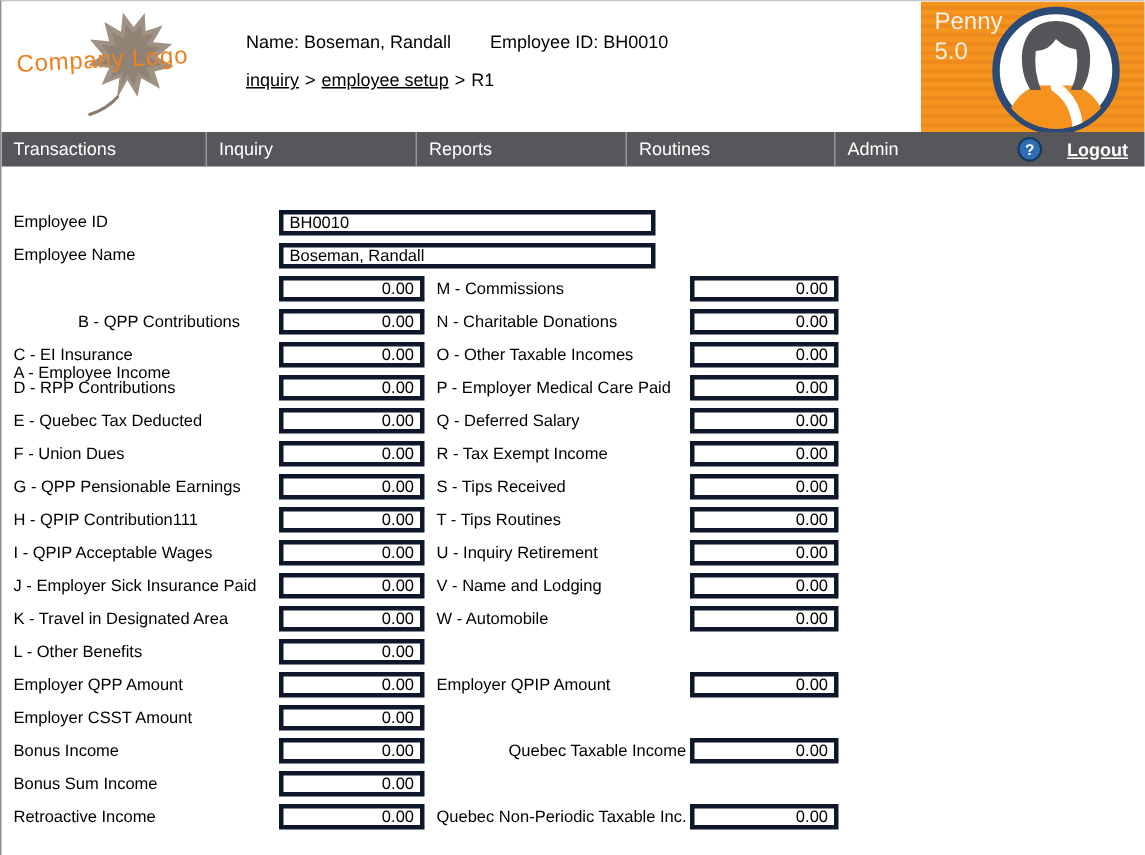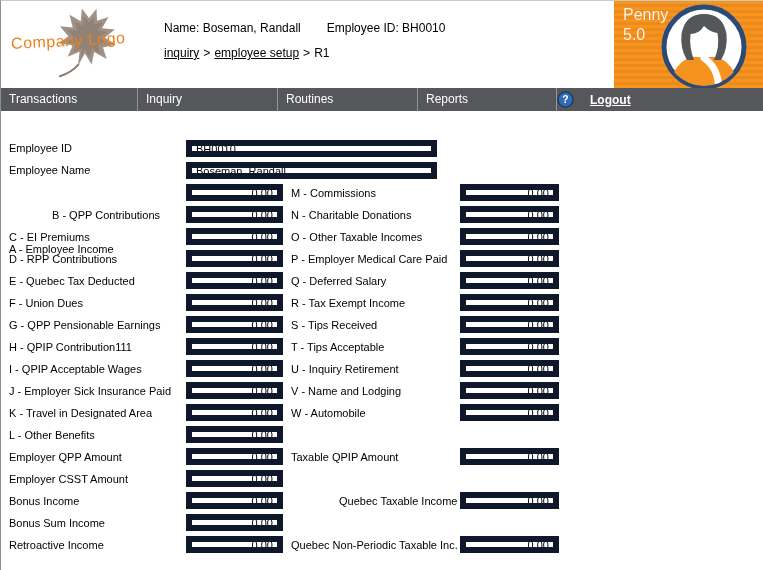--- a/index.html
+++ b/index.html
@@ -46,21 +46,21 @@
   .nav-item:nth-child(4){width:139px;}
   .nav-item.no-sep{border-right:none;flex:1;}
   #help-btn{align-self:center;margin-right:16px;cursor:pointer;width:17px;height:17px;}
   #logout-link{
     align-self:center;color:#fff;font-weight:bold;text-decoration:underline;
     margin-right:12px;cursor:pointer;
   }
   
   .f-label{position:absolute;font-size:11px;white-space:nowrap;line-height:13px;}
   .f-input{
-    position:absolute;height:17px;border:6px solid #0f172a;background:#fff;
+    position:absolute;height:17px;border:3px solid #0f172a;background:#fff;
     font-family:"Liberation Sans",sans-serif;font-size:11px;padding:0 4px;
     box-sizing:border-box;margin:0;
   }
   .f-input.num{text-align:right;}
 </style>
 </head>
 <body>
 
 <div id="header">
 
@@ -99,22 +99,23 @@
         <path d="M44 55 Q54 62 57 73 Q59 80 58 86" stroke="#fff" stroke-width="7" fill="none" stroke-linecap="round"></path>
         <path d="M44 11 Q25 11 21.5 31 Q20 46 27 57 L34 57 Q29 44 30.5 31 Q39 31 44 23 Q50 29 57.5 30 Q60 44 54 57 L61 57 Q68 46 66.5 31 Q63 11 44 11 Z" fill="#54565A"></path>
       </g>
     </svg>
   </div>
 </div>
 
 <div id="nav">
   <div class="nav-item">Transactions</div>
   <div class="nav-item">Inquiry</div>
+  <div class="nav-item">Reports</div>
   <div class="nav-item">Routines</div>
-  <div class="nav-item">Reports</div>
+  <div class="nav-item no-sep">Admin</div>
   <svg id="help-btn" viewBox="0 0 18 18">
     <circle cx="9" cy="9" r="8" fill="#2E6DB4" stroke="#16375E" stroke-width="1.4"></circle>
     <text x="9" y="13" font-size="11" font-family="Liberation Sans, sans-serif" font-weight="bold" fill="#fff" text-anchor="middle">?</text>
   </svg>
   <a id="logout-link">Logout</a>
 </div>
 
 <div id="form">
   <div class="f-label" style="left:8px;top:141px;">Employee ID</div>
   <input class="f-input" style="left: 185px; top: 139px; width: 251px;" value="BH0010">
@@ -124,21 +125,21 @@
 
   <div id="form-rows">
       <div class="f-label" style="left: 8px; top: 200px; margin-top: 42px;">A - Employee Income</div>
       <input class="f-input num" value="0.00" style="left: 185px; top: 183px; width: 97px;">
       <div class="f-label" style="left: 290px; top: 186px;">M - Commissions</div>
       <input class="f-input num" value="0.00" style="left: 459px; top: 183px; width: 99px;">
       <div class="f-label" style="left: 8px; top: 208px; margin-left: 43px;">B - QPP Contributions</div>
       <input class="f-input num" value="0.00" style="left: 185px; top: 205px; width: 97px;">
       <div class="f-label" style="left: 290px; top: 208px;">N - Charitable Donations</div>
       <input class="f-input num" value="0.00" style="left: 459px; top: 205px; width: 99px;">
-      <div class="f-label" style="left: 8px; top: 230px;">C - EI Premiums</div>
+      <div class="f-label" style="left: 8px; top: 230px;">C - EI Insurance</div>
       <input class="f-input num" value="0.00" style="left: 185px; top: 227px; width: 97px;">
       <div class="f-label" style="left: 290px; top: 230px;">O - Other Taxable Incomes</div>
       <input class="f-input num" value="0.00" style="left: 459px; top: 227px; width: 99px;">
       <div class="f-label" style="left: 8px; top: 252px;">D - RPP Contributions</div>
       <input class="f-input num" value="0.00" style="left: 185px; top: 249px; width: 97px;">
       <div class="f-label" style="left: 290px; top: 252px;">P - Employer Medical Care Paid</div>
       <input class="f-input num" value="0.00" style="left: 459px; top: 249px; width: 99px;">
       <div class="f-label" style="left: 8px; top: 274px;">E - Quebec Tax Deducted</div>
       <input class="f-input num" value="0.00" style="left: 185px; top: 271px; width: 97px;">
       <div class="f-label" style="left: 290px; top: 274px;">Q - Deferred Salary</div>
@@ -146,39 +147,39 @@
       <div class="f-label" style="left: 8px; top: 296px;">F - Union Dues</div>
       <input class="f-input num" value="0.00" style="left: 185px; top: 293px; width: 97px;">
       <div class="f-label" style="left: 290px; top: 296px;">R - Tax Exempt Income</div>
       <input class="f-input num" value="0.00" style="left: 459px; top: 293px; width: 99px;">
       <div class="f-label" style="left: 8px; top: 318px;">G - QPP Pensionable Earnings</div>
       <input class="f-input num" value="0.00" style="left: 185px; top: 315px; width: 97px;">
       <div class="f-label" style="left: 290px; top: 318px;">S - Tips Received</div>
       <input class="f-input num" value="0.00" style="left: 459px; top: 315px; width: 99px;">
       <div class="f-label" style="left: 8px; top: 340px;">H - QPIP Contribution111</div>
       <input class="f-input num" value="0.00" style="left: 185px; top: 337px; width: 97px;">
-      <div class="f-label" style="left: 290px; top: 340px;">T - Tips Acceptable</div>
+      <div class="f-label" style="left: 290px; top: 340px;">T - Tips Routines</div>
       <input class="f-input num" value="0.00" style="left: 459px; top: 337px; width: 99px;">
       <div class="f-label" style="left: 8px; top: 362px;">I - QPIP Acceptable Wages</div>
       <input class="f-input num" value="0.00" style="left: 185px; top: 359px; width: 97px;">
       <div class="f-label" style="left: 290px; top: 362px;">U - Inquiry Retirement</div>
       <input class="f-input num" value="0.00" style="left: 459px; top: 359px; width: 99px;">
       <div class="f-label" style="left: 8px; top: 384px;">J - Employer Sick Insurance Paid</div>
       <input class="f-input num" value="0.00" style="left: 185px; top: 381px; width: 97px;">
       <div class="f-label" style="left: 290px; top: 384px;">V - Name and Lodging</div>
       <input class="f-input num" value="0.00" style="left: 459px; top: 381px; width: 99px;">
       <div class="f-label" style="left: 8px; top: 406px;">K - Travel in Designated Area</div>
       <input class="f-input num" value="0.00" style="left: 185px; top: 403px; width: 97px;">
       <div class="f-label" style="left: 290px; top: 406px;">W - Automobile</div>
       <input class="f-input num" value="0.00" style="left: 459px; top: 403px; width: 99px;">
       <div class="f-label" style="left: 8px; top: 428px;">L - Other Benefits</div>
       <input class="f-input num" value="0.00" style="left: 185px; top: 425px; width: 97px;">
       <div class="f-label" style="left: 8px; top: 450px;">Employer QPP Amount</div>
       <input class="f-input num" value="0.00" style="left: 185px; top: 447px; width: 97px;">
-      <div class="f-label" style="left: 290px; top: 450px;">Taxable QPIP Amount</div>
+      <div class="f-label" style="left: 290px; top: 450px;">Employer QPIP Amount</div>
       <input class="f-input num" value="0.00" style="left: 459px; top: 447px; width: 99px;">
       <div class="f-label" style="left: 8px; top: 472px;">Employer CSST Amount</div>
       <input class="f-input num" value="0.00" style="left: 185px; top: 469px; width: 97px;">
       <div class="f-label" style="left: 8px; top: 494px;">Bonus Income</div>
       <input class="f-input num" value="0.00" style="left: 185px; top: 491px; width: 97px;">
       <div class="f-label" style="left: 290px; top: 494px; margin-left: 48px;">Quebec Taxable Income</div>
       <input class="f-input num" value="0.00" style="left: 459px; top: 491px; width: 99px;">
       <div class="f-label" style="left: 8px; top: 516px;">Bonus Sum Income</div>
       <input class="f-input num" value="0.00" style="left: 185px; top: 513px; width: 97px;">
       <div class="f-label" style="left: 8px; top: 538px;">Retroactive Income</div>

